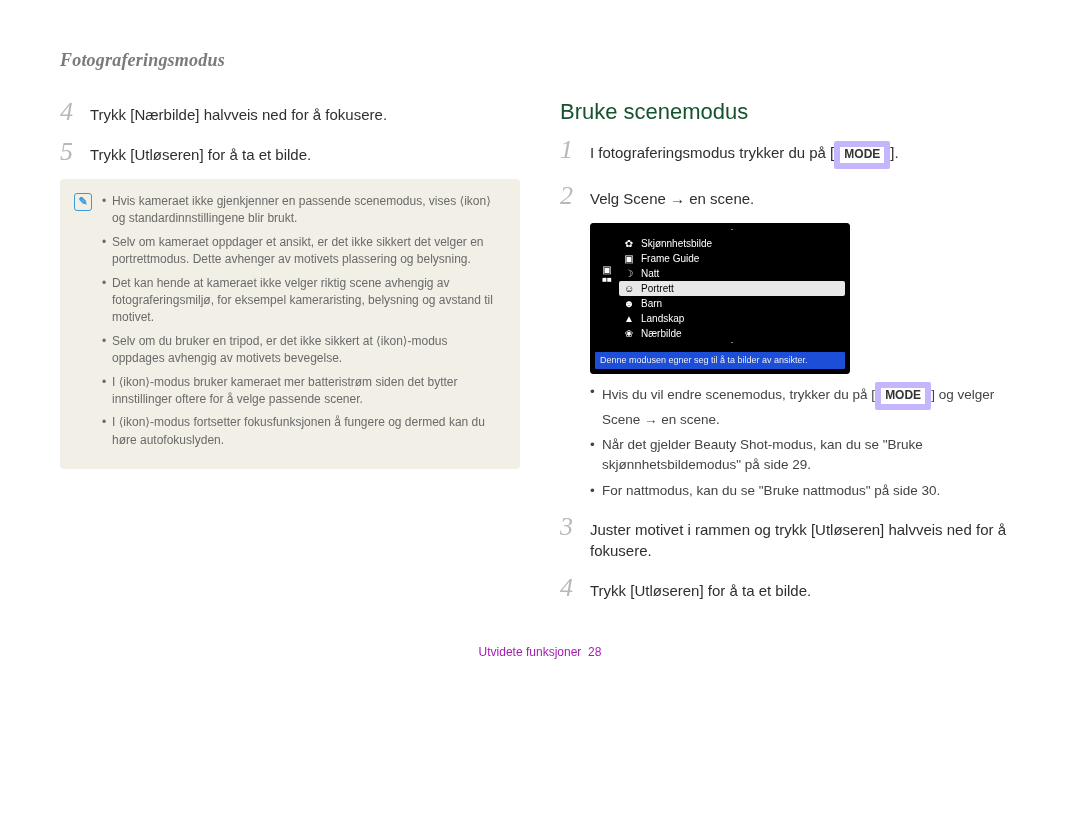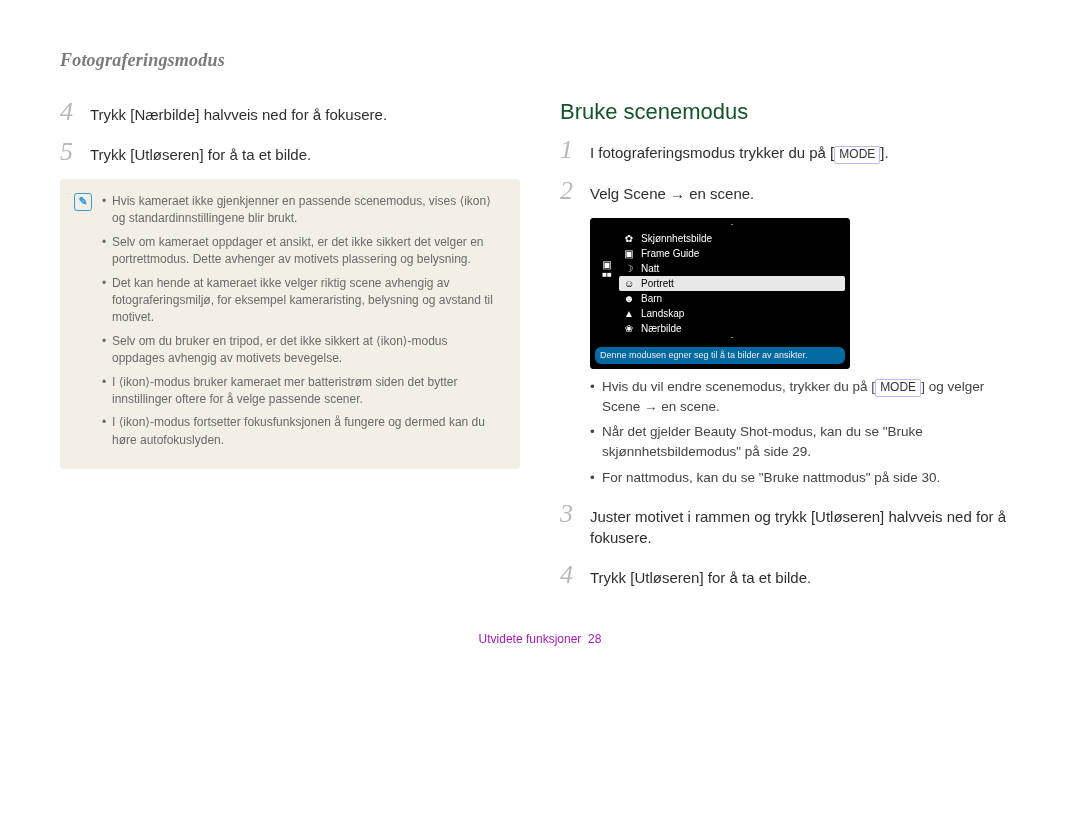--- a/index.html
+++ b/index.html
@@ -92,24 +92,24 @@
     margin-bottom: 12px;
   }
   .intro {
     font-size: 14px;
     color: #444;
     margin-bottom: 18px;
     line-height: 1.4;
   }
   .mode-btn {
     display: inline-block;
-    border: 1px solid #c4b5fd;
+    border: 6px solid #c4b5fd;
     border-radius: 2px;
     padding: 0 4px;
-    font-weight: normal;
+    font-weight: bold;
     font-size: 12px;
     color: #333;
     line-height: 1.3;
   }
   .camera-screen {
     width: 260px;
     background: #000;
     border: 1px solid #000;
     border-radius: 3px;
     margin: 6px 0 8px 30px;
@@ -131,26 +131,26 @@
   .menu-row .mico { width: 12px; text-align: center; }
   .menu-left {
     width: 24px;
     text-align: center;
     color: #fff;
     font-size: 10px;
   }
   .menu-wrap { display: flex; }
   .menu-list { flex: 1; }
   .caption-bar {
-    background: #0369a1;
+    background: #1d4ed8;
     color: #eee;
     font-size: 9px;
     padding: 3px 5px;
     margin-top: 3px;
-    border-radius: 6px;
+    border-radius: 1px;
     line-height: 1.3;
   }
   .chev { text-align: center; font-size: 8px; color: #ccc; line-height: 1; }
   .bullets {
     list-style: none;
     margin: 4px 0 14px 30px;
     font-size: 13.5px;
     color: #444;
     line-height: 1.45;
   }

